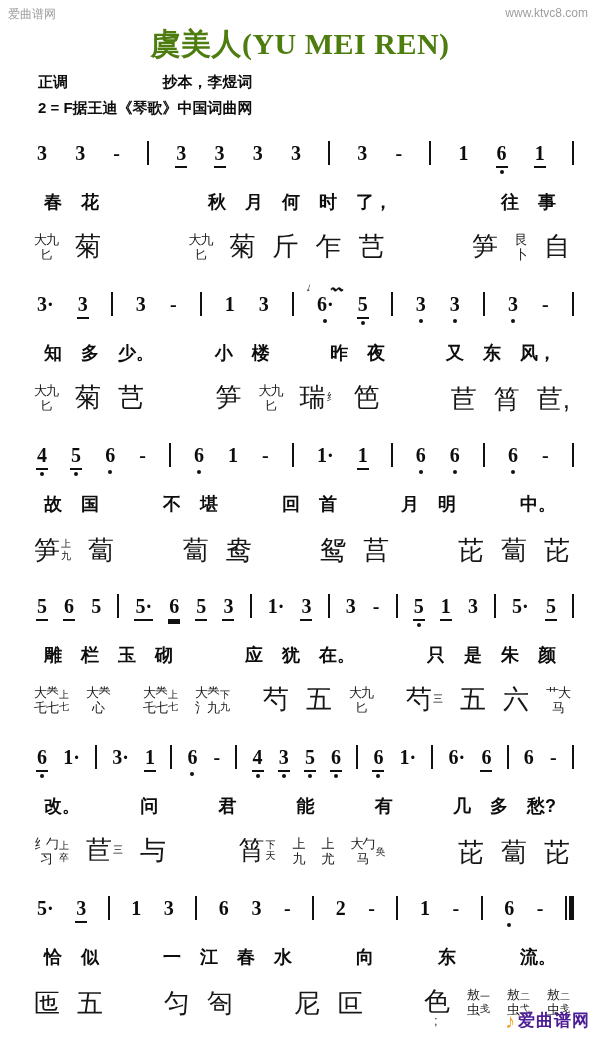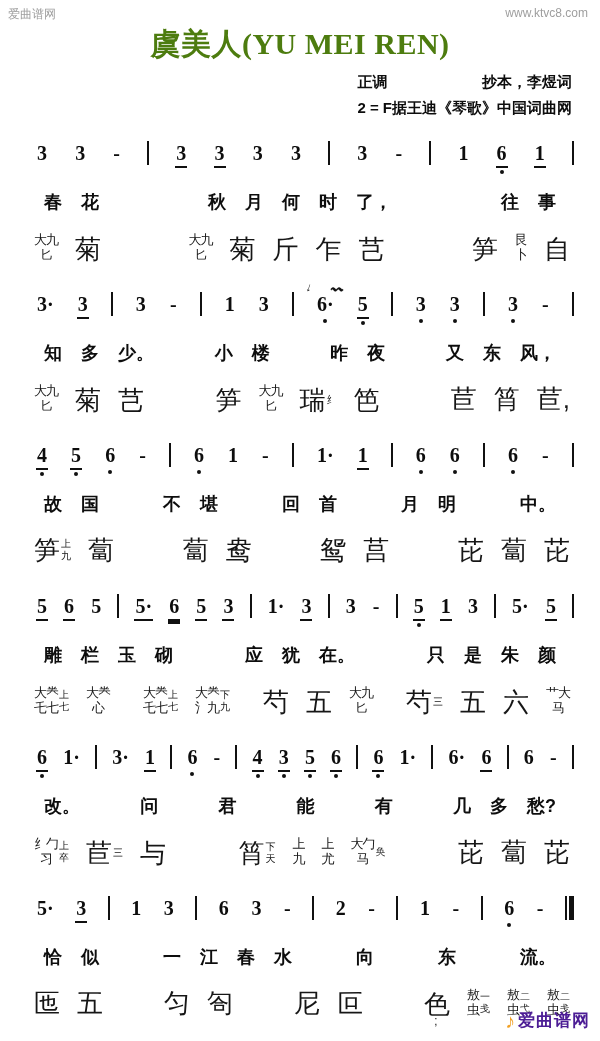--- a/index.html
+++ b/index.html
@@ -4,21 +4,21 @@
 <style>
   html,body{margin:0;padding:0;}
   body{
     width:600px;height:1041px;background:#ffffff;color:#111;
     font-family:"Liberation Sans",sans-serif;position:relative;overflow:hidden;
   }
   .header{display:flex;justify-content:space-between;align-items:flex-start;
     padding:6px 12px 0 8px;font-size:12px;color:#9e9e9e;}
   .title{text-align:center;font-family:"Liberation Serif",serif;font-size:30px;
     font-weight:bold;margin:1px 0 0 0;letter-spacing:.5px;color:#4d7c0f;}
-  .meta{display:flex;justify-content:flex-end;padding:4px 28px 0 38px;
+  .meta{display:flex;justify-content:flex-start;padding:4px 28px 0 38px;
     font-weight:bold;font-size:15px;color:#0d0d0d;}
   .meta-left div{line-height:1.75;}
   .meta-right{text-align:right;line-height:1.7;}
   .score{margin-top:2px;}
   .system{margin-top:21px;}
   .notes{display:flex;justify-content:space-between;align-items:flex-start;
     padding:0 26px 0 36px;height:32px;}
   .tok{position:relative;display:inline-block;}
   .d{font-family:"Liberation Serif",serif;font-weight:bold;font-size:20px;
      line-height:1;display:inline-block;padding:0 1px 3px 1px;color:#0d0d0d;}
@@ -31,21 +31,21 @@
         border-right:5px solid #111;box-sizing:border-box;}
   .orn-a{position:absolute;top:-14px;left:-10px;font-size:12px;font-weight:bold;
          transform:rotate(18deg);color:#111;}
   .orn-w{position:absolute;top:-15px;left:15px;font-size:12px;font-weight:bold;
          letter-spacing:-2px;color:#111;}
   .lyrics{display:flex;justify-content:space-between;padding:0 44px 0 44px;
     margin-top:15px;font-size:18px;font-weight:bold;height:24px;color:#0d0d0d;}
   .lyr-g{display:flex;gap:19px;white-space:nowrap;}
   .tabs{display:flex;justify-content:space-between;align-items:center;
     padding:0 30px 0 34px;margin-top:9px;min-height:50px;color:#161616;}
-  .tab-g{display:flex;gap:17px;align-items:flex-end;}
+  .tab-g{display:flex;gap:17px;align-items:flex-start;}
   .tabcell{display:inline-flex;align-items:center;line-height:1;}
   .tc-main{font-size:26px;}
   .tc-stack{display:inline-flex;flex-direction:column;align-items:center;}
   .tc-stack span{font-size:13px;line-height:1.1;letter-spacing:-1px;}
   .tc-side{display:inline-flex;flex-direction:column;align-items:center;margin-left:1px;}
   .tc-side span{font-size:10px;line-height:1.15;}
   .footer{position:absolute;bottom:9px;left:0;width:100%;height:24px;}
   .footer-mark{position:absolute;left:434px;bottom:4px;font-size:13px;color:#333;}
   .logo{position:absolute;right:10px;bottom:0;display:flex;align-items:center;gap:3px;}
   .logo-icon{font-size:20px;font-weight:bold;line-height:1;}

